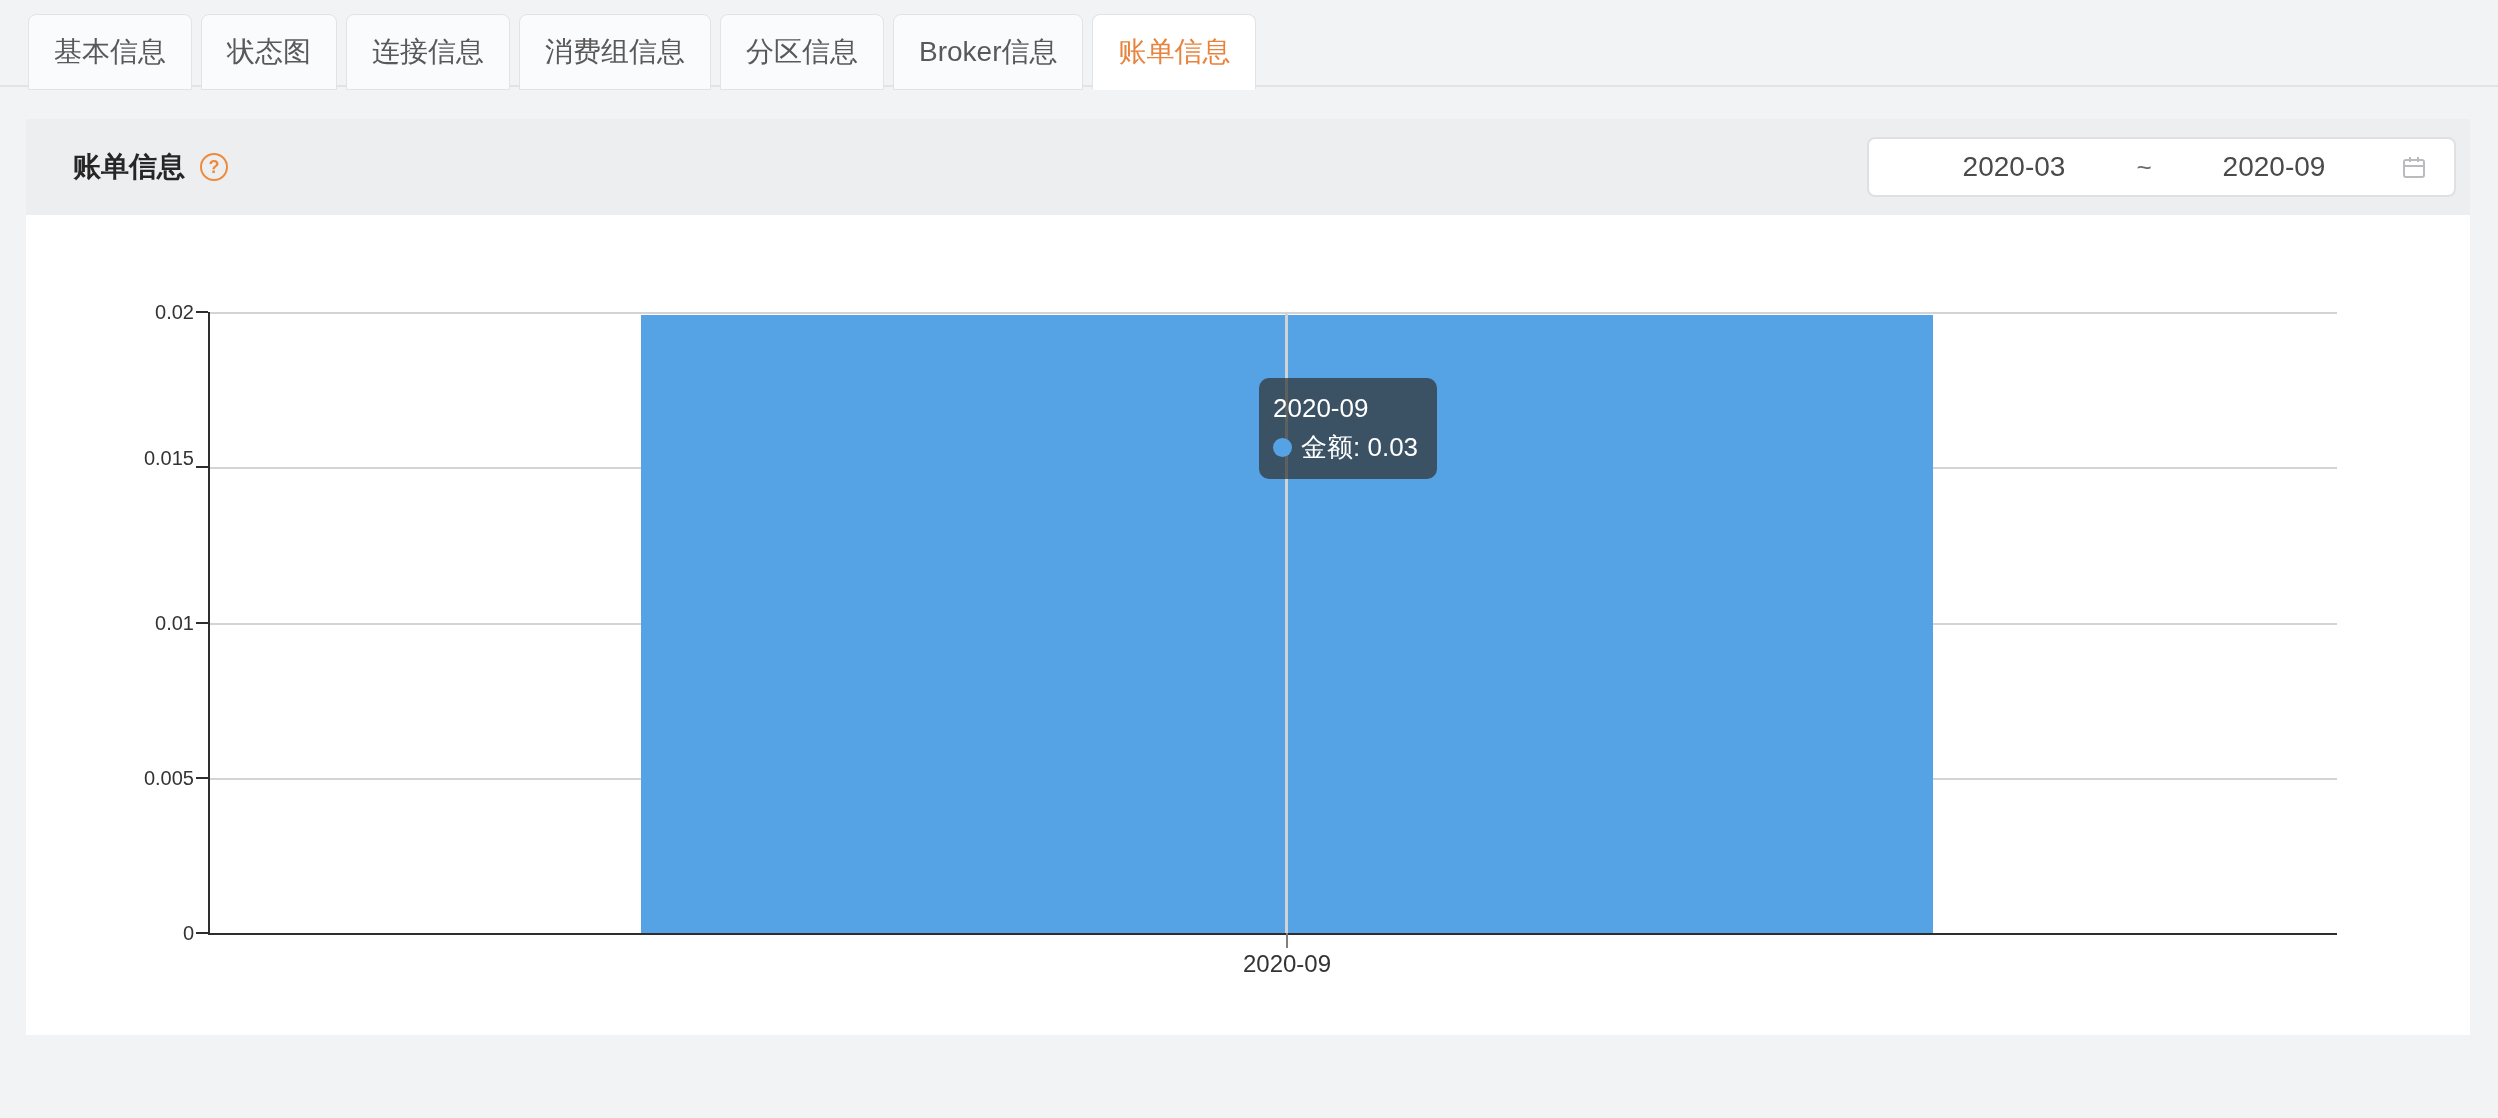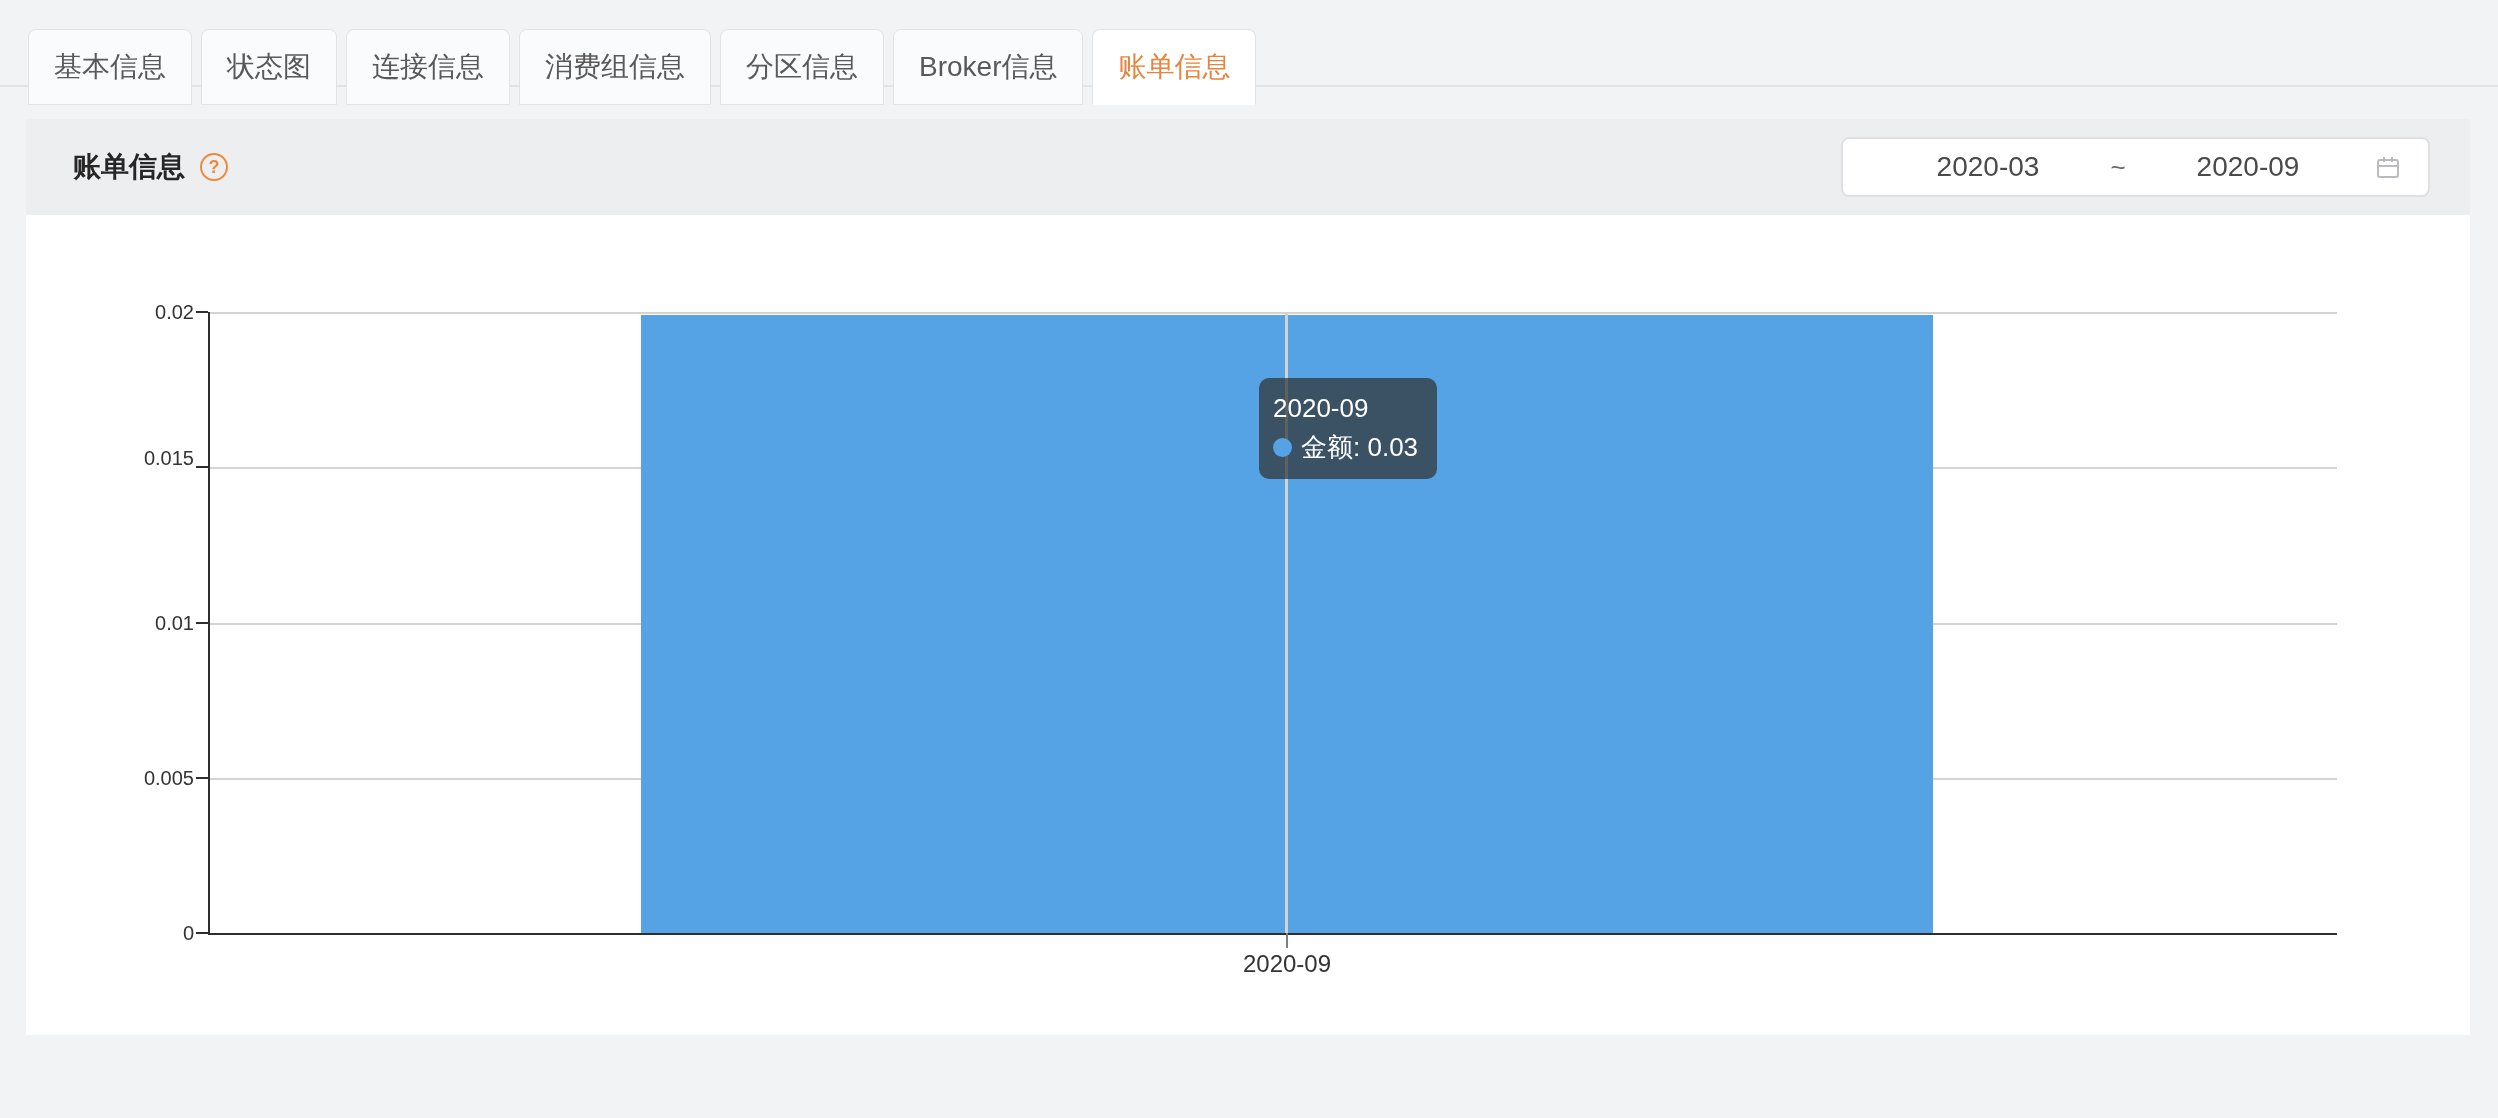--- a/index.html
+++ b/index.html
@@ -11,21 +11,21 @@
     color:#333;
     overflow:hidden;
   }
 
   
   .tabline {
     position:absolute; left:0; top:85px; width:2498px; height:2px;
     background:#e2e3e7; z-index:0;
   }
   .tabbar {
-    position:absolute; left:28px; top:29px; display:flex; gap:9px; z-index:1;
+    position:absolute; left:28px; top:14px; display:flex; gap:9px; z-index:1;
   }
   .tab {
     height:76px; padding:0 25px; display:flex; align-items:center;
     background:#fafbfc; border:1px solid #e2e3e7;
     border-radius:8px 8px 0 0;
     font-size:28px; color:#595959; cursor:pointer; white-space:nowrap;
   }
   .tab.active {
     background:#ffffff; color:#e8833d; border-bottom-color:#ffffff; z-index:2;
   }
@@ -36,21 +36,21 @@
     background:#edeef0; display:flex; align-items:center;
   }
   .section-title-wrap { display:flex; align-items:center; padding-left:47px; }
   .section-title { font-size:28px; font-weight:bold; color:#262626; }
   .help-icon {
     width:28px; height:28px; margin-left:15px; border:2px solid #ee8a3d;
     border-radius:50%; color:#ee8a3d; font-size:18px; font-weight:bold;
     display:flex; align-items:center; justify-content:center; cursor:pointer;
   }
   .date-picker {
-    margin-left:auto; margin-right:40px; width:589px; height:60px;
+    margin-left:auto; margin-right:14px; width:589px; height:60px;
     background:#ffffff; border:2px solid #dee0e3; border-radius:8px;
     display:flex; align-items:center; font-size:28px; color:#4a4a4a;
   }
   .date-input { width:170px; text-align:center; }
   .date-input.start { margin-left:60px; }
   .date-sep { width:90px; text-align:center; color:#6b6b6b; font-size:26px; }
   .calendar-icon { margin-left:auto; margin-right:26px; display:flex; }
 
   
   .panel {

